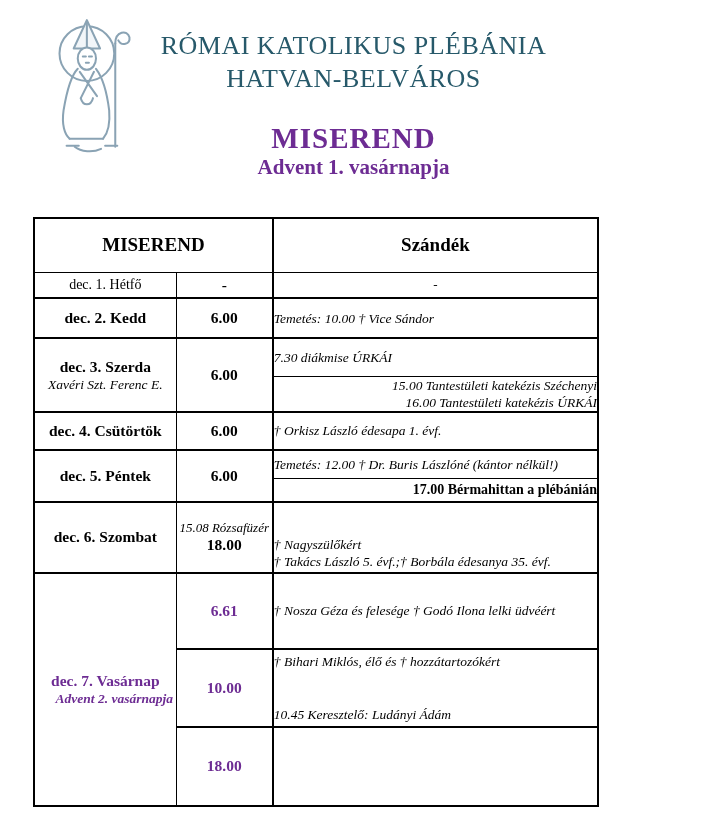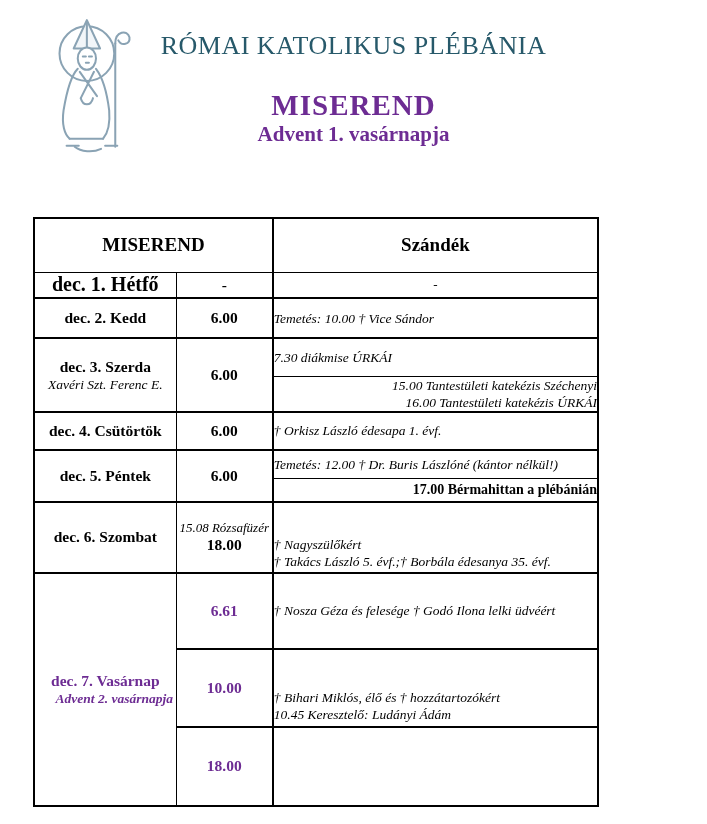--- a/index.html
+++ b/index.html
@@ -28,36 +28,36 @@
   tr.h34{height:34px} tr.h29{height:29px} tr.h23{height:23px} tr.h71{height:71px}
   tr.h76{height:76px} tr.h78{height:78px} tr.h79{height:79px}
 
   .th-cell { font-size:19px; font-weight:bold; text-align:center; }
   .bb1 { border-bottom-width:1px !important; }
   .bt1 { border-top-width:1px !important; }
 
   .day { text-align:center; font-weight:bold; font-size:15.5px; border-right-width:1px !important; }
   .day .day-main { font-weight:bold; font-size:15.5px; line-height:19px; }
   .day .day-note { font-style:italic; font-weight:normal; font-size:13.5px; line-height:17px; }
-  .day.regular { font-weight:bold; font-size:20px; }
+  .day.regular { font-weight:normal; font-size:14px; }
 
   .time { text-align:center; font-weight:bold; font-size:15.5px; border-left-width:1px !important; }
   .time .time-note { font-style:italic; font-weight:normal; font-size:13px; line-height:16px; }
   .time .time-main { font-weight:bold; font-size:15.5px; line-height:18px; }
 
   .purple { color:#6d2c93; }
   .purple .day-note { font-weight:bold;margin-left:18px; }
 
   .intent { font-style:italic; font-size:13.5px; text-align:left; vertical-align:top;
             padding:3px 7px; line-height:17px; }
   .intent.right { text-align:right; vertical-align:middle; }
   .intent.bottom { vertical-align:bottom; padding-bottom:2px; }
   .intent.center-dash { font-style:normal; text-align:center; vertical-align:middle; font-size:13px; }
   .intent.bold-upright { font-style:normal; font-weight:bold; font-size:14px; vertical-align:middle; }
-  .fill-col { height:70px; display:flex; flex-direction:column; justify-content:flex-end; }
+  .fill-col { height:70px; display:flex; flex-direction:column; justify-content:space-between; }
 </style>
 </head>
 <body>
 
 <div class="page">
 
   <div class="header">
     <svg class="logo" viewBox="0 0 102 146" xmlns="http://www.w3.org/2000/svg">
       <g fill="none" stroke="#8aa3b4" stroke-width="2" stroke-linecap="round" stroke-linejoin="round">
         <circle cx="42" cy="40" r="27"></circle>
@@ -70,20 +70,21 @@
         <path d="M25 124 L58 124"></path>
         <path d="M35 58 L52 82 M49 58 L36 84"></path>
         <path d="M36 84 C38 92 46 92 48 84"></path>
         <path d="M70 132 L70 30"></path>
         <path d="M70 30 C70 18 82 16 84 24 C85 31 76 33 73 27"></path>
         <path d="M30 132 C36 137 48 138 56 134"></path>
         <path d="M22 131 h12 M60 131 h12"></path>
       </g>
     </svg>
     <div class="org-line1">RÓMAI KATOLIKUS PLÉBÁNIA</div>
+    <div class="org-line2">HATVAN-BELVÁROS</div>
     <div class="doc-title">MISEREND</div>
     <div class="doc-subtitle">Advent 1. vasárnapja</div>
   </div>
 
   <table class="mass-table">
     <colgroup>
       <col style="width:157px">
         <col style="width:106px">
         <col style="width:382px">
     </colgroup>

